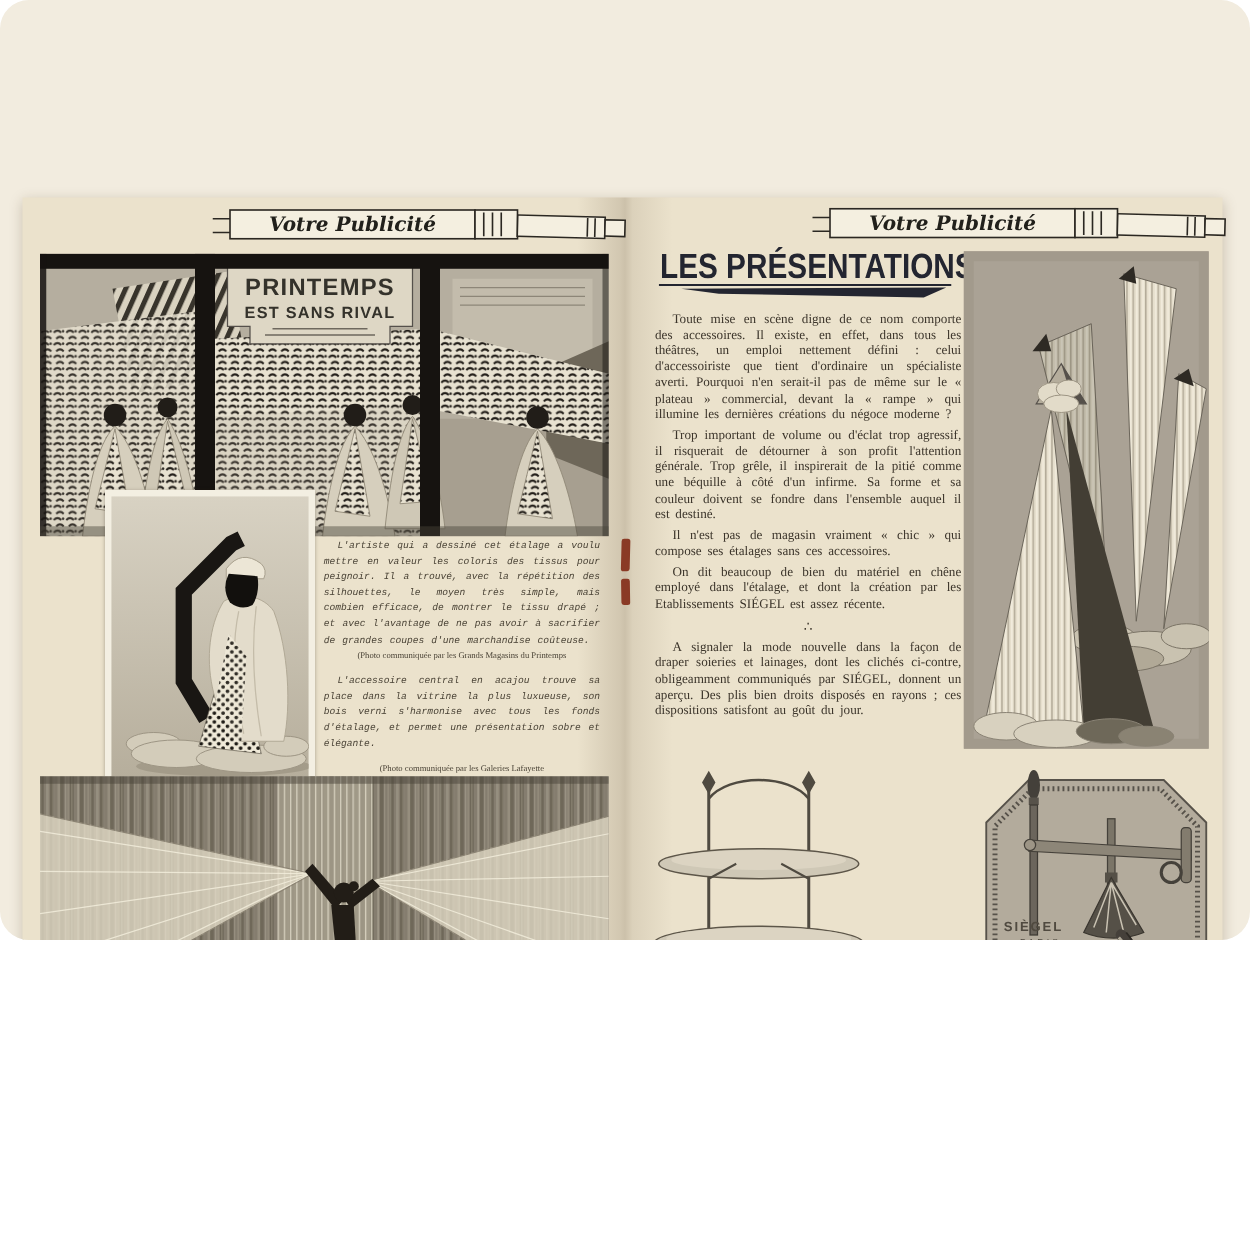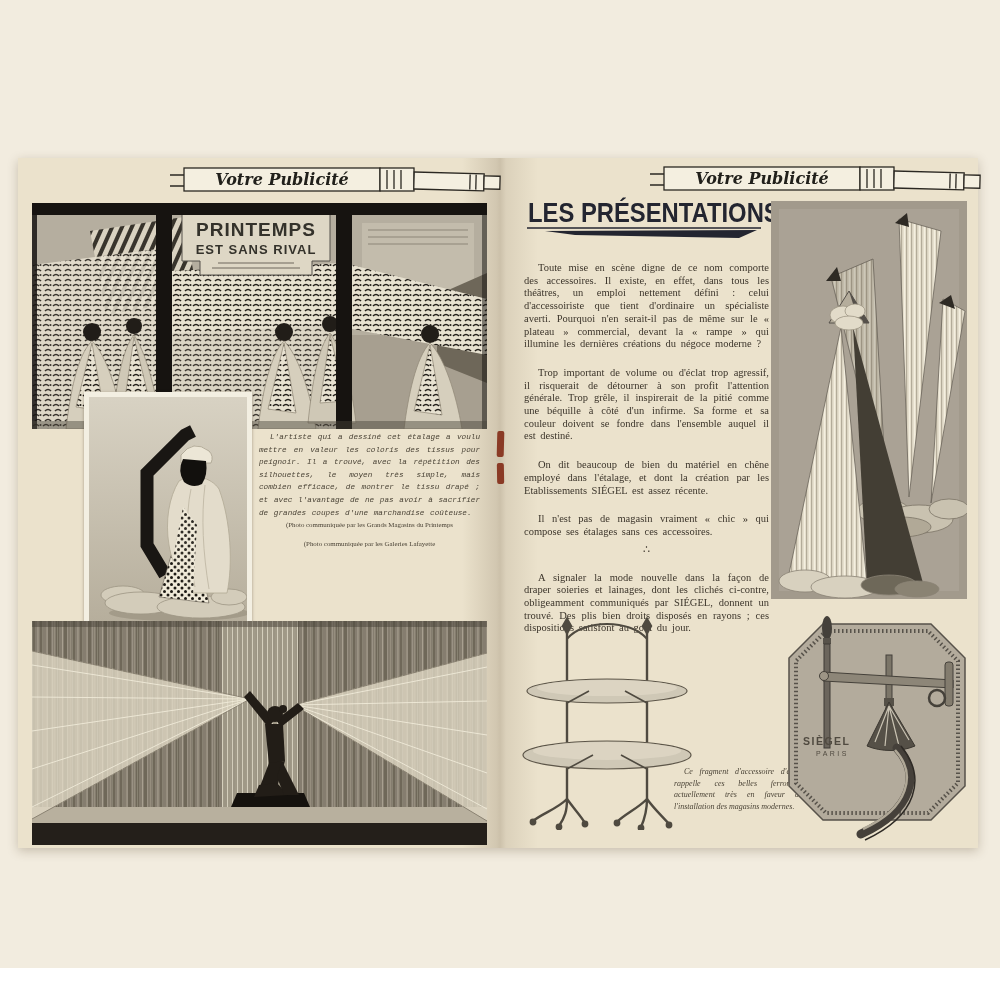--- a/index.html
+++ b/index.html
@@ -1,20 +1,21 @@
 <!DOCTYPE html>
 <html><head>
 <meta charset="utf-8">
 <style>
   html,body{margin:0;padding:0;}
   #canvas{
-    position:relative;width:1000px;height:968px;overflow:hidden;
+    position:relative;width:1000px;height:752px;overflow:hidden;
     background:#f2ecdf;
     font-family:"Liberation Serif","DejaVu Serif",serif;
     color:#3a332a;
+    border-radius:23px;
   }
   .abs{position:absolute;}
   .page{background:#ebe2cc;}
   #spread-shadow{box-shadow:0 3px 10px rgba(70,50,25,.25);}
   
   #gutter{
     background:linear-gradient(to right, rgba(80,60,35,0) 0%, rgba(80,60,35,.16) 45%,
       rgba(80,60,35,.20) 50%, rgba(80,60,35,.10) 58%, rgba(80,60,35,0) 100%);
   }
   
@@ -22,21 +23,21 @@
     font-family:"DejaVu Serif","Liberation Serif",serif;
     font-style:italic;font-weight:700;
   }
   
   #article-title{
     font-family:"Liberation Sans","DejaVu Sans",sans-serif;
     font-weight:700;font-size:28px;letter-spacing:0px;color:#232530;
     transform:scaleX(.85);transform-origin:left top;white-space:nowrap;
   }
   .body-col p{
-    margin:16px 0 3px 0;text-indent:14px;text-align:justify;
+    margin:4px 0 3px 0;text-indent:14px;text-align:justify;
     font-size:10.5px;line-height:12.7px;word-spacing:2px;color:#3c352b;
   }
   .divider{ text-align:center;font-size:11px;color:#3c352b;margin:4px 0 5px 0;}
   .caption{
     font-style:italic;font-size:7.7px;line-height:12.6px;text-align:justify;
     text-indent:11px;color:#4a4336;margin:0;word-spacing:1px;font-family:Liberation Mono, monospace;
   }
   .credit{
     font-size:6.9px;line-height:10px;text-align:center;color:#4a4336;
     margin:1px 0 9px 0;
@@ -184,20 +185,21 @@
       <path d="M102,92 C96,120 98,156 106,190 M116,88 C112,120 114,156 120,192" stroke="#c4bca9" fill="none" stroke-width="1"></path>
       <polygon points="94,110 78,192 104,198 108,128" fill="url(#in-braid)" opacity=".9"></polygon>
       <path d="M92,58 Q104,42 120,54 Q125,59 122,66 L92,66 Z" fill="#ece6d6" stroke="#a79f8d" stroke-width=".8"></path>
       <path d="M94,62 Q88,74 95,85 Q104,92 113,87 Q119,78 117,64 Z" fill="#12100d"></path>
     </svg>
   </div>
 
   <div class="abs" style="left:259px;top:431px;width:221px;">
     <p class="caption">L'artiste qui a dessiné cet étalage a voulu mettre en valeur les coloris des tissus pour peignoir. Il a trouvé, avec la répétition des silhouettes, le moyen très simple, mais combien efficace, de montrer le tissu drapé ; et avec l'avantage de ne pas avoir à sacrifier de grandes coupes d'une marchandise coûteuse.</p>
     <div class="credit">(Photo communiquée par les Grands Magasins du Printemps</div>
+    <p class="caption caption-gap">L'accessoire central en acajou trouve sa place dans la vitrine la plus luxueuse, son bois verni s'harmonise avec tous les fonds d'étalage, et permet une présentation sobre et élégante.</p>
     <div class="credit">(Photo communiquée par les Galeries Lafayette</div>
   </div>
 
   <svg class="abs photo-frame" style="left:32px;top:621px;" width="455" height="224" viewBox="0 0 455 224">
     <defs>
       <pattern id="cw-wall" width="8" height="8" patternUnits="userSpaceOnUse">
         <rect width="8" height="8" fill="#857d6f"></rect>
         <rect width="3" height="8" fill="#6f6859"></rect>
         <rect x="6" width="1" height="8" fill="#968e7e"></rect>
       </pattern>
@@ -241,24 +243,24 @@
 
   <div class="abs" id="article-title" style="left:528px;top:197px;">LES PRÉSENTATIONS</div>
   <svg class="abs" style="left:527px;top:226px;" width="236" height="14" viewBox="0 0 236 14">
     <line x1="0" y1="2" x2="234" y2="2" stroke="#232530" stroke-width="1.5"></line>
     <polygon points="18,5 230,4 212,12 48,9" fill="#232530"></polygon>
   </svg>
 
   <div class="abs body-col" style="left:524px;top:246px;width:245px;">
     <p>Toute mise en scène digne de ce nom comporte des accessoires. Il existe, en effet, dans tous les théâtres, un emploi nettement défini : celui d'accessoiriste que tient d'ordinaire un spécialiste averti. Pourquoi n'en serait-il pas de même sur le « plateau » commercial, devant la « rampe » qui illumine les dernières créations du négoce moderne ?</p>
     <p>Trop important de volume ou d'éclat trop agressif, il risquerait de détourner à son profit l'attention générale. Trop grêle, il inspirerait de la pitié comme une béquille à côté d'un infirme. Sa forme et sa couleur doivent se fondre dans l'ensemble auquel il est destiné.</p>
+    <p>Il n'est pas de magasin vraiment « chic » qui compose ses étalages sans ces accessoires.</p>
     <p>On dit beaucoup de bien du matériel en chêne employé dans l'étalage, et dont la création par les Etablissements SIÉGEL est assez récente.</p>
-    <p>Il n'est pas de magasin vraiment « chic » qui compose ses étalages sans ces accessoires.</p>
     <div class="divider">∴</div>
-    <p>A signaler la mode nouvelle dans la façon de draper soieries et lainages, dont les clichés ci-contre, obligeamment communiqués par SIÉGEL, donnent un trouvé. Des plis bien droits disposés en rayons ; ces dispositions satisfont au goût du jour.</p>
+    <p>A signaler la mode nouvelle dans la façon de draper soieries et lainages, dont les clichés ci-contre, obligeamment communiqués par SIÉGEL, donnent un aperçu. Des plis bien droits disposés en rayons ; ces dispositions satisfont au goût du jour.</p>
   </div>
 
   <svg class="abs photo-frame" style="left:771px;top:201px;" width="196" height="398" viewBox="0 0 196 398">
     <defs>
       <pattern id="dp-pleat" width="5" height="10" patternUnits="userSpaceOnUse">
         <rect width="5" height="10" fill="#e6dfcd"></rect>
         <rect x="0" width="1.2" height="10" fill="#b3ab99"></rect>
         <rect x="3" width="1" height="10" fill="#f4efe0"></rect>
       </pattern>
     </defs>

